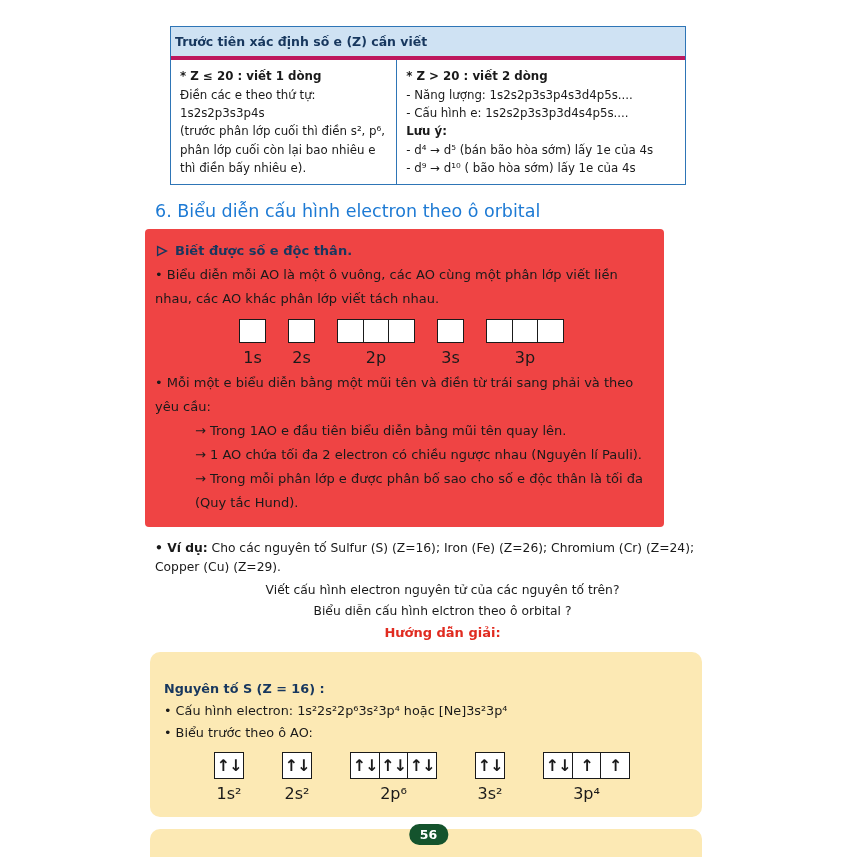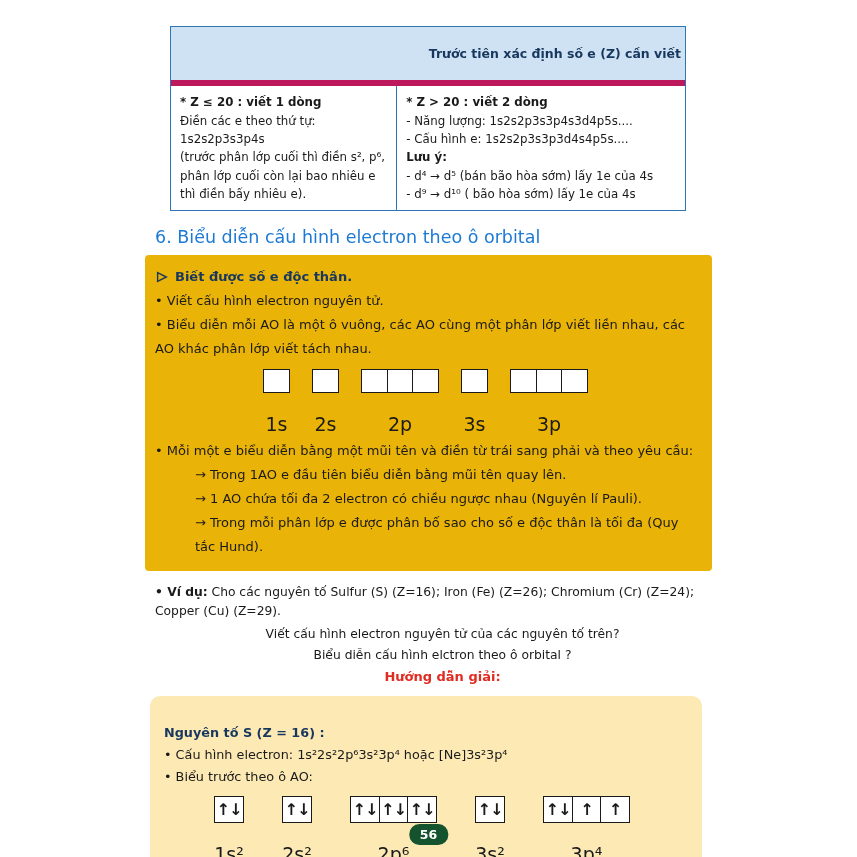--- a/index.html
+++ b/index.html
@@ -10,36 +10,36 @@
     color:#1a1a1a; font-size:13px;
   }
   .page { padding-top:26px; }
 
   
   .rule-table {
     margin-left:170px; width:516px;
     border:1px solid #2e75b6; font-size:11.8px; line-height:1.55;
   }
   .rule-header {
-    background:#cfe2f3; color:#17375e; font-weight:bold; text-align:right;
-    padding:17px 4px; border-bottom:6px solid #be185d; font-size:12.5px;
+    background:#cfe2f3; color:#17375e; font-weight:bold; text-align:left;
+    padding:5px 4px; border-bottom:4px solid #be185d; font-size:12.5px;
   }
   .rule-body { display:flex; }
   .rule-left  { width:44%; padding:7px 9px; border-right:1px solid #2e75b6; }
   .rule-right { width:56%; padding:7px 9px; }
   .cell-title { font-weight:bold; }
 
   
   .section-heading {
     margin:16px 0 8px 155px; color:#1d7ad4; font-size:17.5px; font-weight:normal;
   }
 
   
   .green-box {
-    margin-left:145px; width:567px; background:#eab308; border-radius:4px;
+    margin-left:145px; width:519px; background:#ef4444; border-radius:4px;
     padding:10px 16px 12px 10px; font-size:13px;
   }
   .green-title { color:#17375e; font-weight:bold; display:flex; align-items:center; gap:6px; line-height:24px; }
   .green-box p { line-height:24px; }
   .rule-indent { padding-left:40px; }
   .marker-icon { display:inline-flex; }
 
   
   .orbital-row { display:flex; align-items:flex-start; }
   .orbital-row.center-row { justify-content:center; column-gap:22px; margin:8px 0 4px; }
@@ -47,21 +47,21 @@
   .orbital-group { text-align:center; }
   .orbital-boxes { display:flex; }
   .orbital-cell {
     border:1.5px solid #1a1a1a; background:#ffffff;
     display:flex; align-items:center; justify-content:center;
     letter-spacing:-1px; font-weight:bold;
   }
   .orbital-cell + .orbital-cell { margin-left:-1.5px; }
   .center-row .orbital-cell { width:27px; height:24px; font-size:14px; }
   .s-row .orbital-cell  { width:30px; height:27px; font-size:16px; }
-  .orbital-label { margin-top:20px; font-size:19px; }
+  .orbital-label { margin-top:5px; font-size:16px; }
 
   
   .example-block { margin:12px 0 0 155px; width:575px; font-size:12.3px; }
   .example-line1 { line-height:1.5; }
   .bold { font-weight:bold; }
   .center { text-align:center; margin-top:7px; }
   .solution { color:#e02b20; font-weight:bold; font-size:13px; }
 
   
   .yellow-box {
@@ -107,21 +107,20 @@
 
   <div class="green-box">
     <div class="green-title">
       <span class="marker-icon">
         <svg width="14" height="14" viewBox="0 0 16 16">
             <polygon points="3,3 13,8 3,13" fill="none" stroke="#17375e" stroke-width="1.6"></polygon>
           </svg>
       </span>
       <span>Biết được số e độc thân.</span>
     </div>
-    <p>• Viết cấu hình electron nguyên tử.</p>
     <p>• Biểu diễn mỗi AO là một ô vuông, các AO cùng một phân lớp viết liền nhau, các AO khác phân lớp viết tách nhau.</p>
     <div class="orbital-row center-row">
         <div class="orbital-group">
           <div class="orbital-boxes">
             <div class="orbital-cell"></div>
           </div>
           <div class="orbital-label">1s</div>
         </div>
         <div class="orbital-group">
           <div class="orbital-boxes">

